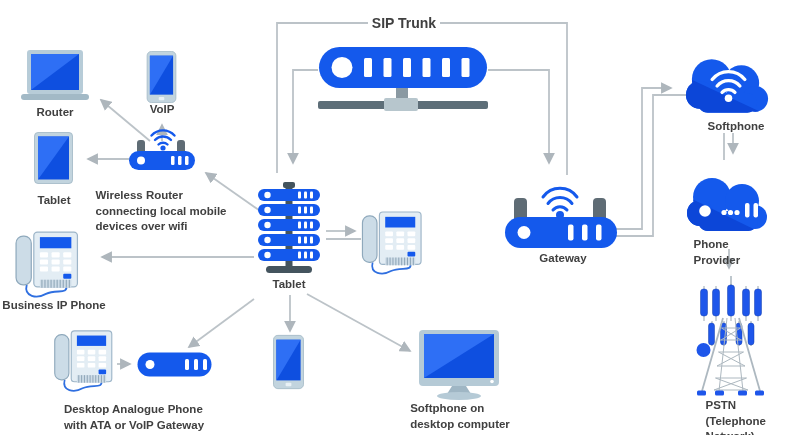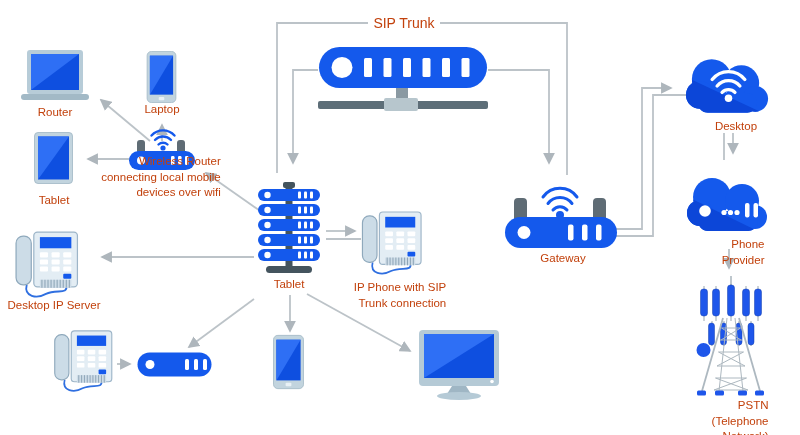--- a/index.html
+++ b/index.html
@@ -1,21 +1,21 @@
 <!DOCTYPE html>
 <html><head>
 <meta charset="utf-8">
 <style>
   html,body{margin:0;padding:0;background:#ffffff;overflow:hidden;}
   #canvas{position:relative;width:800px;height:435px;background:#ffffff;
           font-family:"Liberation Sans", sans-serif;color:#1a1a1a;}
   #connectors{position:absolute;left:0;top:0;}
   .icon{position:absolute;}
-  .lbl{position:absolute;transform:translateX(-50%);text-align:right;
-       white-space:pre-line;font-size:11.5px;line-height:15.5px;color:#c2410c;}
+  .lbl{position:absolute;transform:translateX(-50%);text-align:left;
+       white-space:pre-line;font-size:11.5px;line-height:15.5px;color:#404040;font-weight:bold;}
   .lbl-lg{font-size:14px;line-height:17px;}
 </style>
 </head>
 <body>
 
 <div id="canvas">
 
   <svg id="connectors" width="800" height="435" viewBox="0 0 800 435">
     <defs>
       <marker id="arr" viewBox="0 0 10 10" refX="8.5" refY="5" markerWidth="6.5" markerHeight="6.5" orient="auto">
@@ -405,28 +405,30 @@
       <ellipse cx="40" cy="66" rx="22" ry="4" fill="#b5cad6"></ellipse>
       <rect x="0" y="0" width="80" height="56" rx="4" fill="#b5cad6"></rect>
       <rect x="5" y="4" width="70" height="44" fill="#0e4fe0"></rect>
       <polygon points="5,4 75,4 5,48" fill="#2e6ff5"></polygon>
       <circle cx="73" cy="51.5" r="1.8" fill="#ffffff"></circle>
     </svg>
   </div>
 
   <div class="lbl lbl-lg" style="left:404px;top:15px">SIP Trunk</div>
   <div class="lbl" style="left:55px;top:105px">Router</div>
-  <div class="lbl" style="left:162px;top:102px">Laptop</div>
+  <div class="lbl" style="left:162px;top:102px">VoIP</div>
   <div class="lbl" style="left:54px;top:193px">Tablet</div>
-  <div class="lbl" style="left:161px;top:154px">Wireless Router
+  <div class="lbl" style="left:161px;top:188px">Wireless Router
 connecting local mobile
 devices over wifi</div>
   <div class="lbl" style="left:289px;top:277px">Tablet</div>
-  <div class="lbl" style="left:400px;top:280px">IP Phone with SIP
-Trunk connection</div>
-  <div class="lbl" style="left:54px;top:298px">Desktop IP Server</div>
+  <div class="lbl" style="left:54px;top:298px">Business IP Phone</div>
+  <div class="lbl" style="left:134px;top:402px">Desktop Analogue Phone
+with ATA or VoIP Gateway</div>
+  <div class="lbl" style="left:460px;top:401px">Softphone on
+desktop computer</div>
   <div class="lbl" style="left:563px;top:251px">Gateway</div>
-  <div class="lbl" style="left:736px;top:119px">Desktop</div>
+  <div class="lbl" style="left:736px;top:119px">Softphone</div>
   <div class="lbl" style="left:729px;top:237px">Phone Provider</div>
   <div class="lbl" style="left:737px;top:398px">PSTN
 (Telephone Network)</div>
 
 </div>
 
 </body></html>

